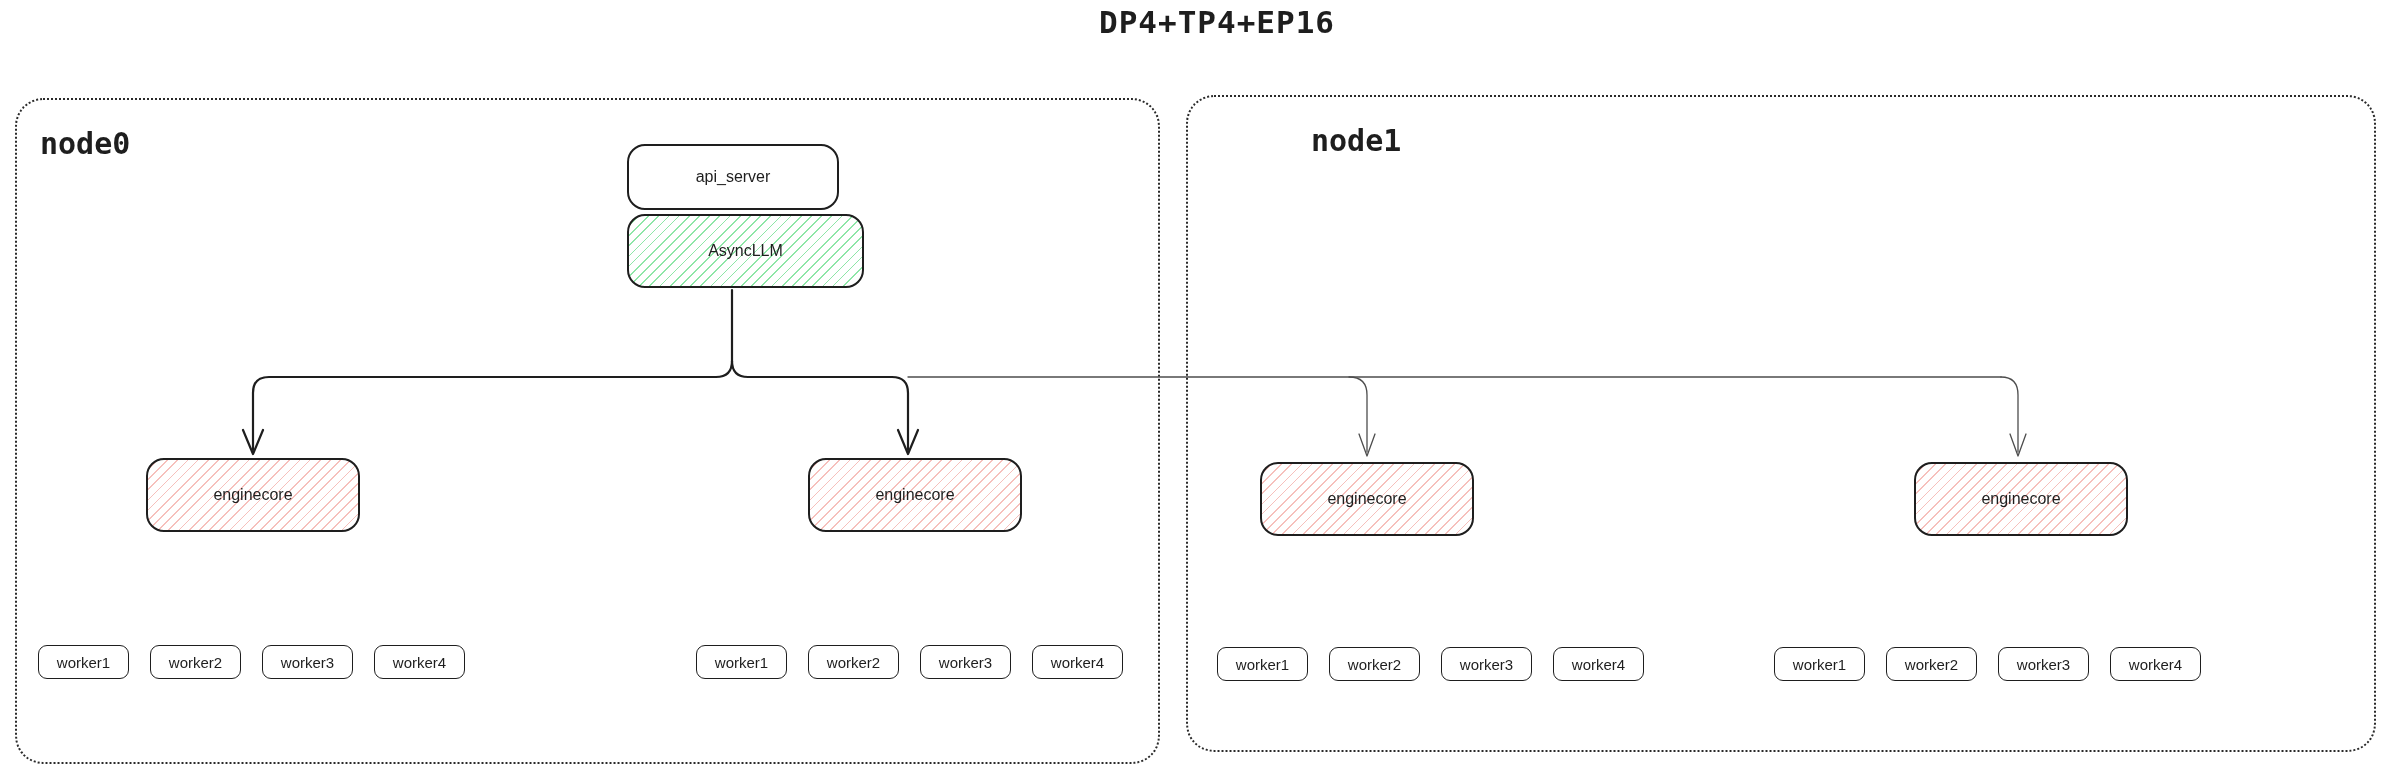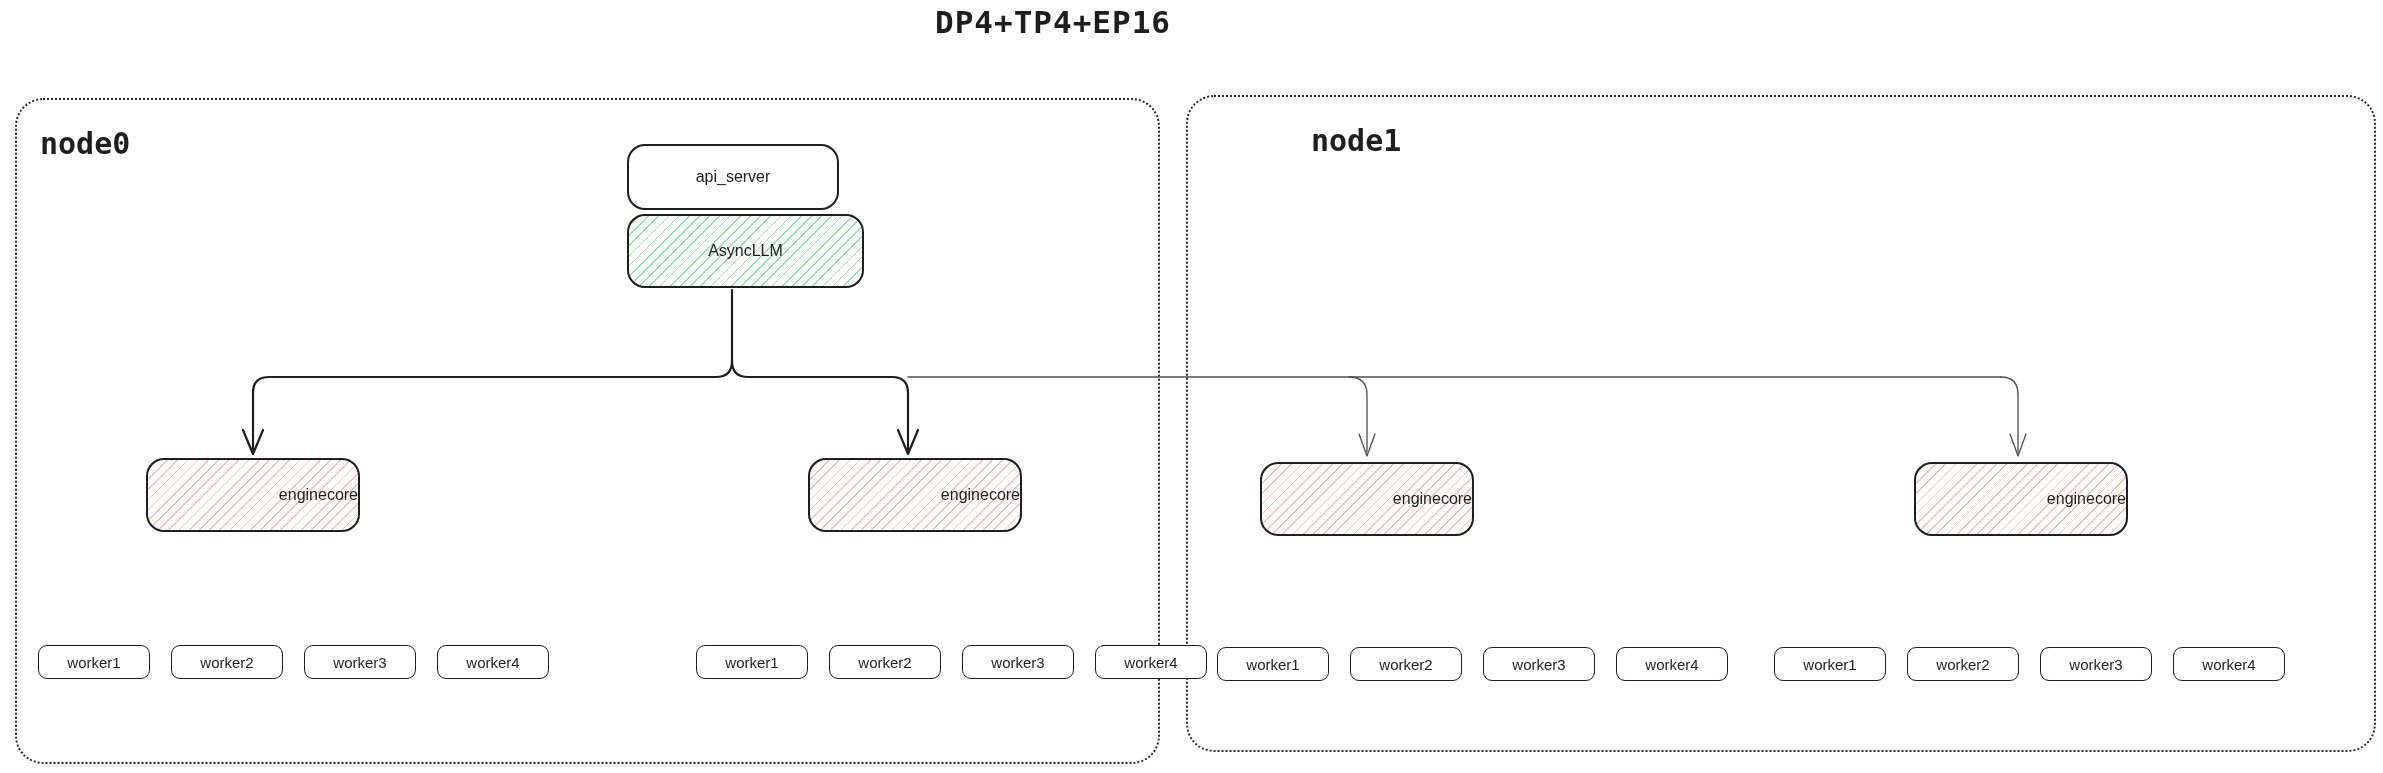--- a/index.html
+++ b/index.html
@@ -12,21 +12,21 @@
   .canvas{
     position:relative;
     width:2383px;height:773px;
     background:#fff;
     font-family:"Liberation Sans",sans-serif;
     color:var(--ink);
     overflow:hidden;
   }
   .diagram-title{
     position:absolute;left:935px;top:4px;width:400px;
-    text-align:left;
+    text-align:right;
     font-family:"DejaVu Sans Mono",monospace;
     font-weight:700;font-size:31px;color:var(--ink);
     letter-spacing:1px;
   }
   .node-frame{
     position:absolute;
     border:2.5px dotted #2a2a2a;
     border-radius:28px;
     background:transparent;
     z-index:0;
@@ -49,38 +49,37 @@
     background-color:#fff;
     display:flex;align-items:center;justify-content:center;
     font-size:16px;color:var(--ink);
     z-index:2;
   }
   .hatch-green{
     background-image:repeating-linear-gradient(135deg,transparent 0 6px,var(--green) 6px 7.2px);
   }
   .hatch-pink{
     background-image:repeating-linear-gradient(135deg,transparent 0 6px,var(--pink) 6px 7.2px);
-    justify-content:flex-end;
   }
   .api-server{left:627px;top:144px;width:212px;height:66px;}
   .async-llm{left:627px;top:214px;width:237px;height:74px;}
   .ec1{left:146px;top:458px;width:214px;height:74px;}
   .ec2{left:808px;top:458px;width:214px;height:74px;}
   .ec3{left:1260px;top:462px;width:214px;height:74px;}
   .ec4{left:1914px;top:462px;width:214px;height:74px;}
   .worker-group{
     position:absolute;display:flex;gap:21px;z-index:2;
   }
   .wg1{left:38px;top:645px;}
   .wg2{left:696px;top:645px;}
   .wg3{left:1217px;top:647px;}
   .wg4{left:1774px;top:647px;}
   .worker{
     box-sizing:border-box;
-    width:112px;height:34px;
+    width:91px;height:34px;
     border:1.6px solid var(--ink);
     border-radius:9px;
     background:#fff;
     display:flex;align-items:center;justify-content:center;
     font-size:15px;color:var(--ink);
   }
   svg.connectors{
     position:absolute;left:0;top:0;z-index:1;
   }
   svg .thick{stroke:var(--ink);stroke-width:2.2;fill:none;stroke-linecap:round;stroke-linejoin:round;}

